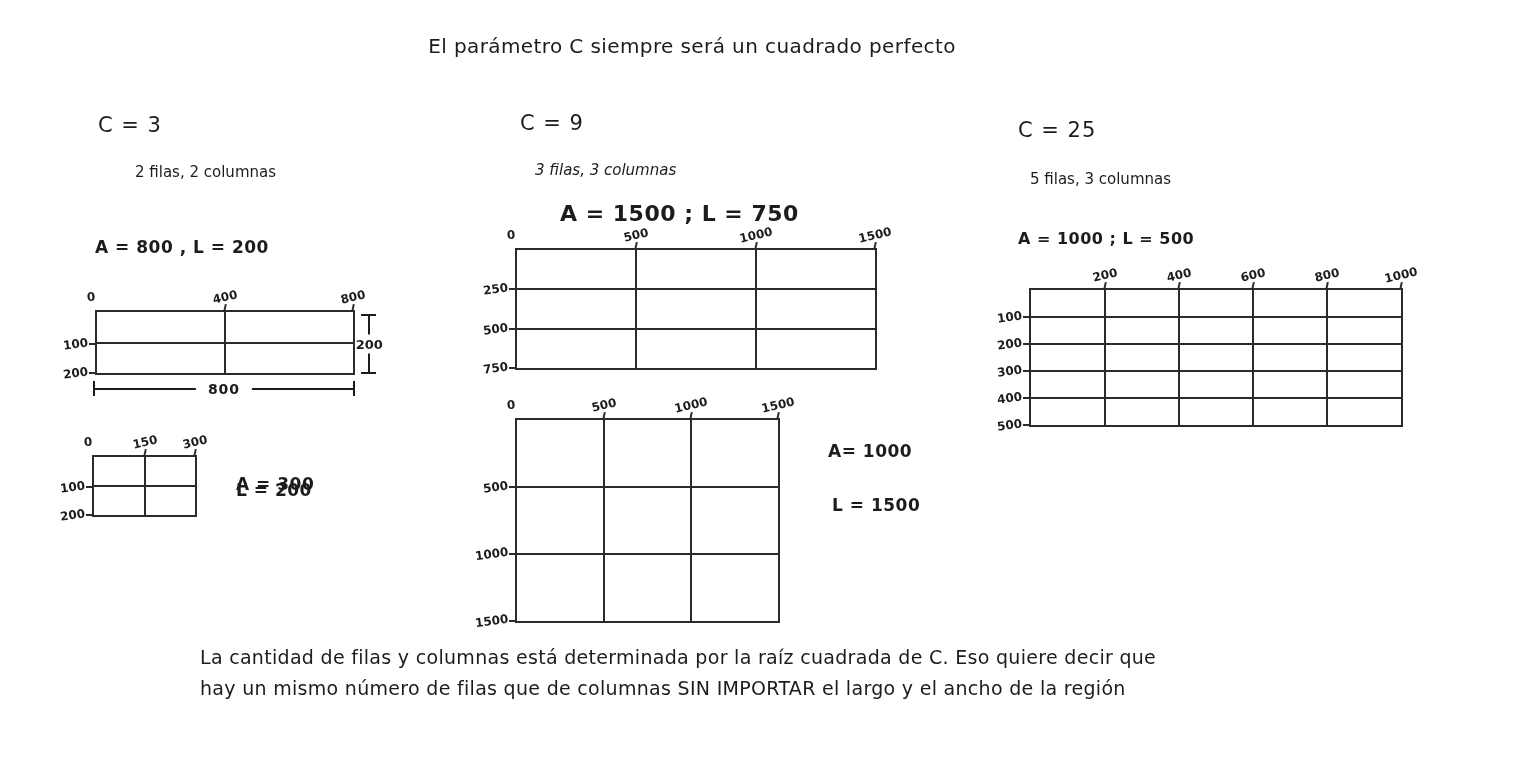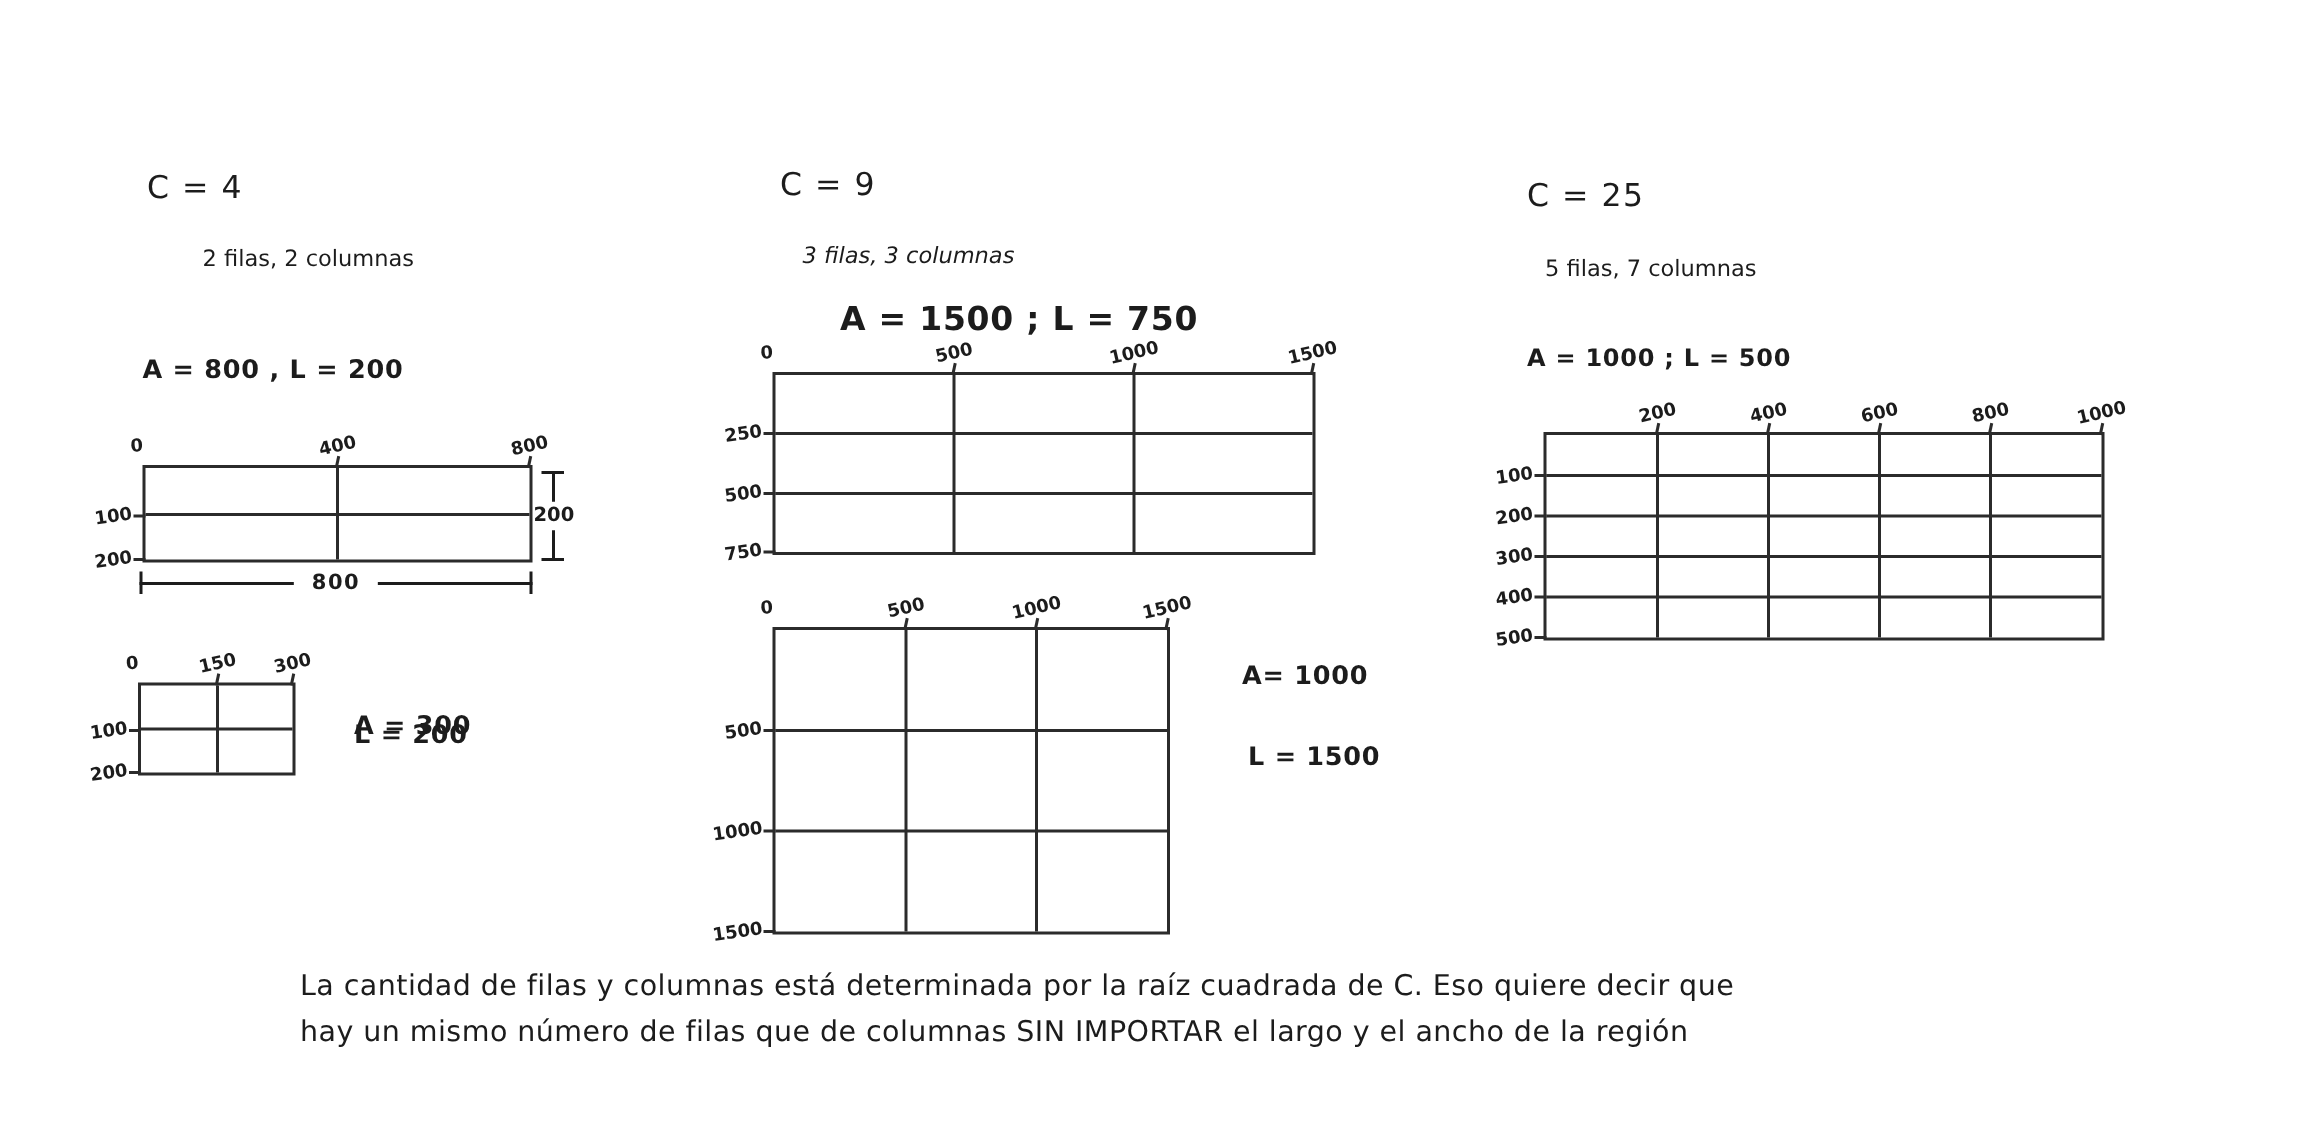--- a/index.html
+++ b/index.html
@@ -35,35 +35,36 @@
   .hbracket .hb-line{position:absolute; top:50%; left:0; right:0; height:2px; background:#1c1c1c; transform:translateY(-50%);}
   .hbracket .hb-cap{position:absolute; top:0; bottom:0; width:2px; background:#1c1c1c;}
   .hbracket .hb-label{position:absolute; left:50%; top:50%; transform:translate(-50%,-52%);
     background:#ffffff; font-size:14px; font-weight:bold; padding:0 12px; letter-spacing:1px;}
 </style>
 </head>
 <body>
 
 <div class="stage">
 
+  <div class="abs title">El parámetro C siempre será un cuadrado perfecto</div>
 
-  <div class="abs heading" style="left:98px; top:113px;">C = 4</div>
+  <div class="abs heading" style="left:98px; top:113px;">C = 3</div>
   <div class="abs sub" style="left:135px; top:163px;">2 filas, 2 columnas</div>
   <div class="abs params" style="left:95px; top:237px;">A = 800 ,   L = 200</div>
   <div class="abs params" style="left:236px; top:474px;">A = 300</div>
   <div class="abs params" style="left:236px; top:480px;text-align:right;">L = 200</div>
 
   <div class="abs heading" style="left:520px; top:111px;">C = 9</div>
   <div class="abs sub" style="left:535px; top:161px;font-style:italic;">3 filas, 3 columnas</div>
   <div class="abs params" style="left:560px; top:201px; font-size:22px;">A = 1500 ;   L = 750</div>
   <div class="abs params" style="left:828px; top:441px;">A= 1000</div>
   <div class="abs params" style="left:832px; top:495px;">L = 1500</div>
 
   <div class="abs heading" style="left:1018px; top:118px;">C = 25</div>
-  <div class="abs sub" style="left:1030px; top:170px;">5 filas, 7 columnas</div>
+  <div class="abs sub" style="left:1030px; top:170px;">5 filas, 3 columnas</div>
   <div class="abs params" style="left:1018px; top:229px; font-size:16px;">A = 1000  ;   L = 500</div>
 
   <div class="vbracket" style="left:361px; top:314px; width:15px; height:60px;">
     <span class="vb-line"></span>
     <span class="vb-cap" style="top:0;"></span>
     <span class="vb-cap" style="bottom:0;"></span>
     <span class="vb-label">200</span>
   </div>
   <div class="hbracket" style="left:93px; top:381px; width:262px; height:15px;">
     <span class="hb-line"></span>

